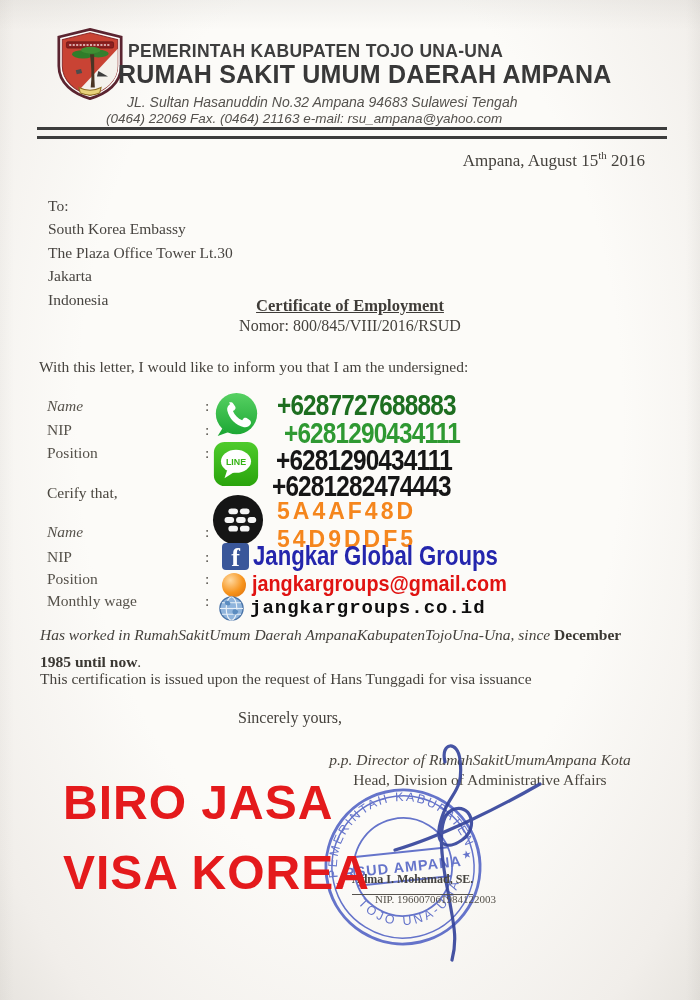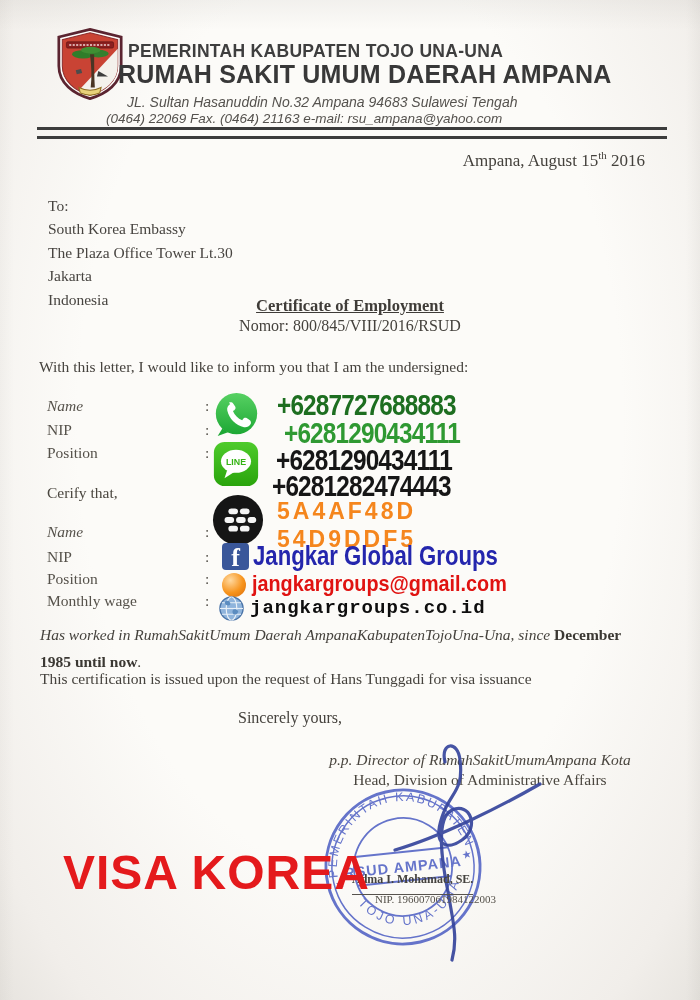--- a/index.html
+++ b/index.html
@@ -263,15 +263,16 @@
       <g stroke="#36459c" stroke-width="3.2" fill="none" stroke-linecap="round" opacity=".92">
         <path d="M55 30 C 50 10, 68 8, 70 28 C 74 60, 60 60, 52 85 C 42 115, 58 118, 72 108 C 90 95, 80 70, 62 78 C 45 86, 52 130, 58 160 C 63 190, 68 205, 62 228"></path>
         <path d="M5 118 C 50 105, 110 75, 150 52"></path>
       </g>
     </svg>
   </div>
 
   <div class="abs signer-name nowrap">Adma I. Mohamad, SE.</div>
   <div class="abs signer-nip nowrap">NIP. 196007061984122003</div>
 
+  <div class="abs wm wm1">BIRO JASA</div>
   <div class="abs wm wm2">VISA KOREA</div>
 
 </div>
 
 </body></html>

